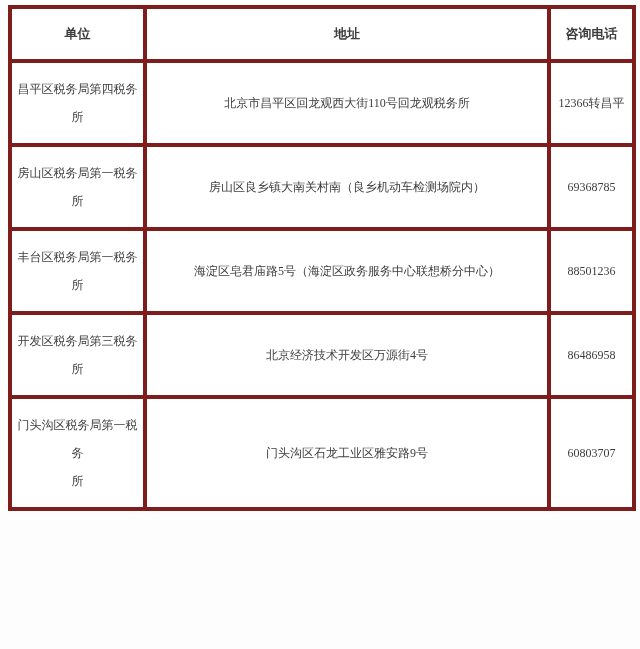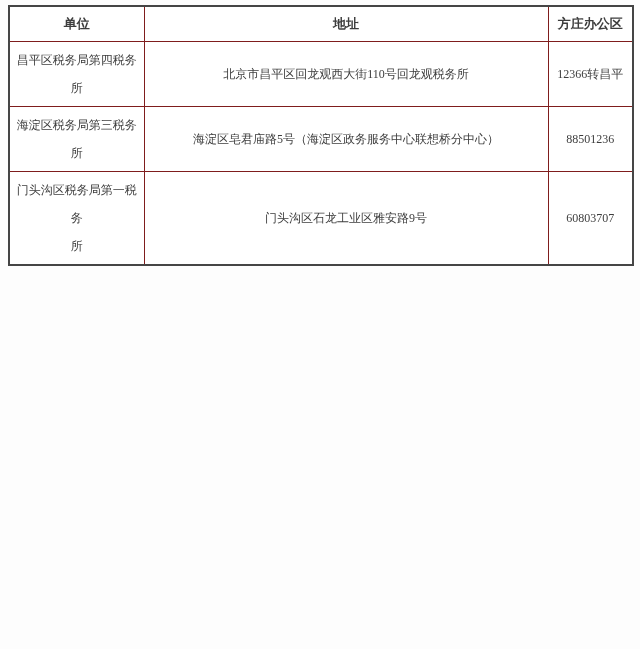--- a/index.html
+++ b/index.html
@@ -17,25 +17,25 @@
     overflow: hidden;
   }
   table.tax-table {
     border-collapse: collapse;
     table-layout: fixed;
     width: 624px;
     background: #ffffff;
     border: 2px solid #454545;
   }
   th, td {
-    border: 1px solid #7f1d1d;
+    border: 4px solid #7f1d1d;
     color: #3d3d3d;
     font-size: 12px;
     line-height: 28px;
-    padding: 4px 2px;
+    padding: 12px 2px;
     text-align: center;
     vertical-align: middle;
     white-space: pre-line;
     overflow: hidden;
   }
   th {
     font-size: 13px;
     font-weight: bold;
     height: 28px;
     line-height: 26px;
@@ -52,33 +52,43 @@
   <table class="tax-table">
     <colgroup>
       <col class="col-unit">
       <col class="col-address">
       <col class="col-phone">
     </colgroup>
     <thead>
       <tr>
         <th class="col-unit">单位</th>
         <th class="col-address">地址</th>
-        <th class="col-phone">方庄办公区</th>
+        <th class="col-phone">咨询电话</th>
       </tr>
     </thead>
     <tbody id="table-body">
         <tr>
           <td class="col-unit">昌平区税务局第四税务所</td>
           <td class="col-address">北京市昌平区回龙观西大街110号回龙观税务所</td>
           <td class="col-phone">12366转昌平</td>
         </tr>
         <tr>
-          <td class="col-unit">海淀区税务局第三税务所</td>
+          <td class="col-unit">房山区税务局第一税务所</td>
+          <td class="col-address">房山区良乡镇大南关村南（良乡机动车检测场院内）</td>
+          <td class="col-phone">69368785</td>
+        </tr>
+        <tr>
+          <td class="col-unit">丰台区税务局第一税务所</td>
           <td class="col-address">海淀区皂君庙路5号（海淀区政务服务中心联想桥分中心）</td>
           <td class="col-phone">88501236</td>
+        </tr>
+        <tr>
+          <td class="col-unit">开发区税务局第三税务所</td>
+          <td class="col-address">北京经济技术开发区万源街4号</td>
+          <td class="col-phone">86486958</td>
         </tr>
         <tr>
           <td class="col-unit">门头沟区税务局第一税务
 所</td>
           <td class="col-address">门头沟区石龙工业区雅安路9号</td>
           <td class="col-phone">60803707</td>
         </tr>
       </tbody>
   </table>
 </div>

